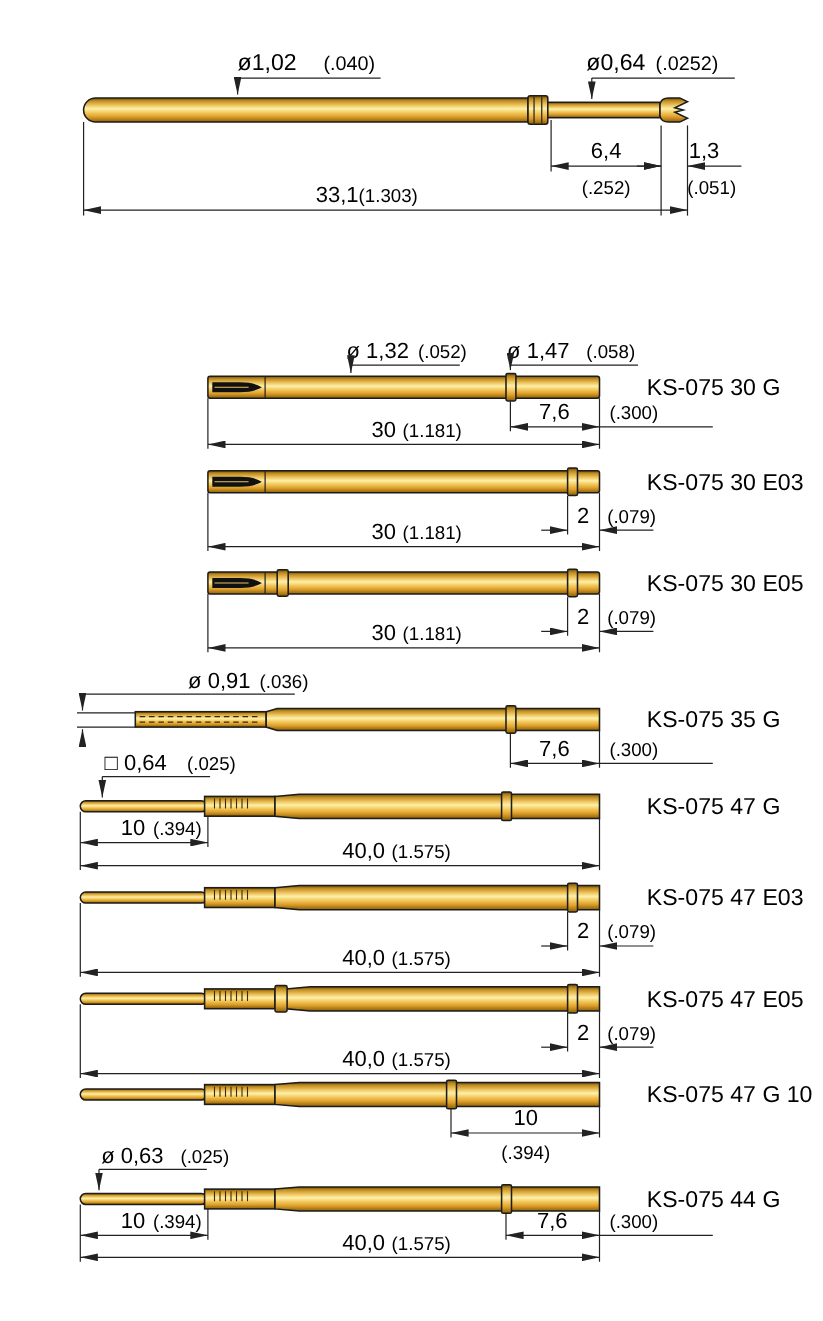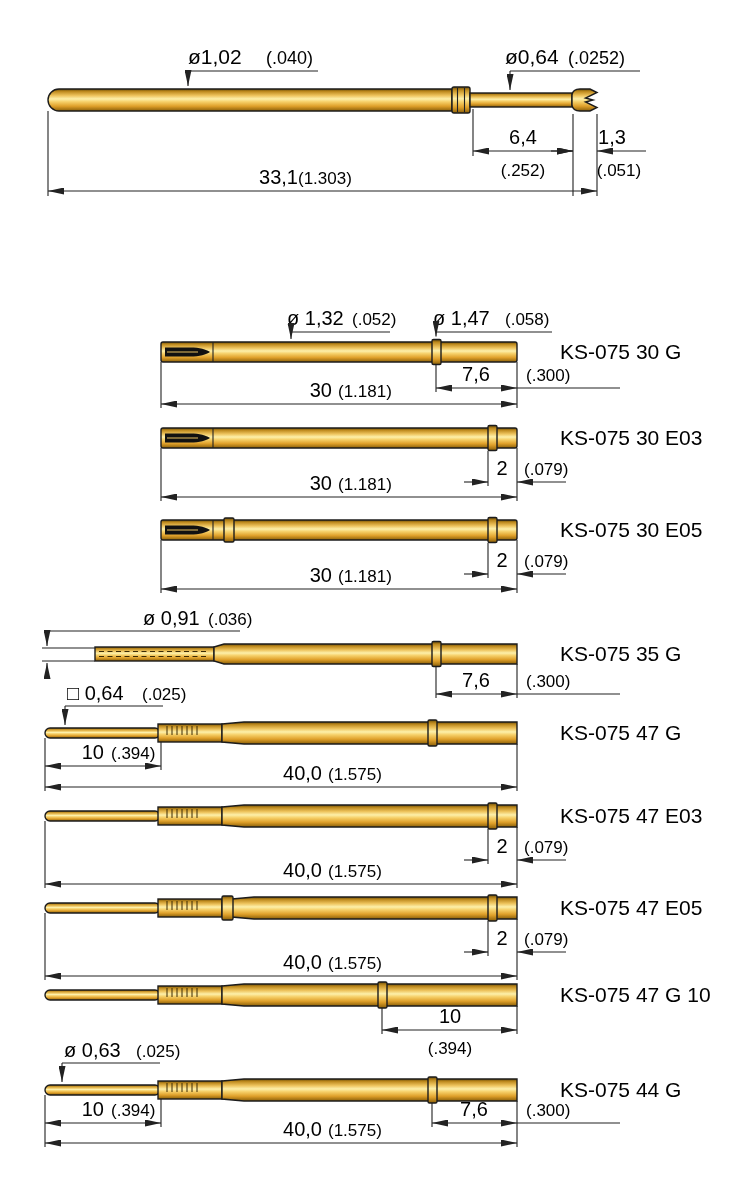--- a/index.html
+++ b/index.html
@@ -1,16 +1,16 @@
 <!DOCTYPE html>
 <html><head>
 <meta charset="utf-8">
 <style>
   html,body{margin:0;padding:0;background:#ffffff;}
-  .canvas{width:628px;height:1201px;background:#ffffff;position:relative;margin:0;}
+  .canvas{width:628px;height:1201px;background:#ffffff;position:relative;margin:0;padding-left:28px;}
   svg{display:block;}
   text{font-family:"Liberation Sans","DejaVu Sans",sans-serif;fill:#000;}
   .mm{font-size:20px;}
   .inch{font-size:17px;}
   .mm-big{font-size:21px;}
   .inch-big{font-size:18px;}
   .model{font-size:21px;}
   .dl{stroke:#222;stroke-width:1.1;fill:none;}
   .probe{stroke:#1c1c1c;stroke-width:1.4;}
   .innerline{stroke:#3a2a05;stroke-width:1;fill:none;}

